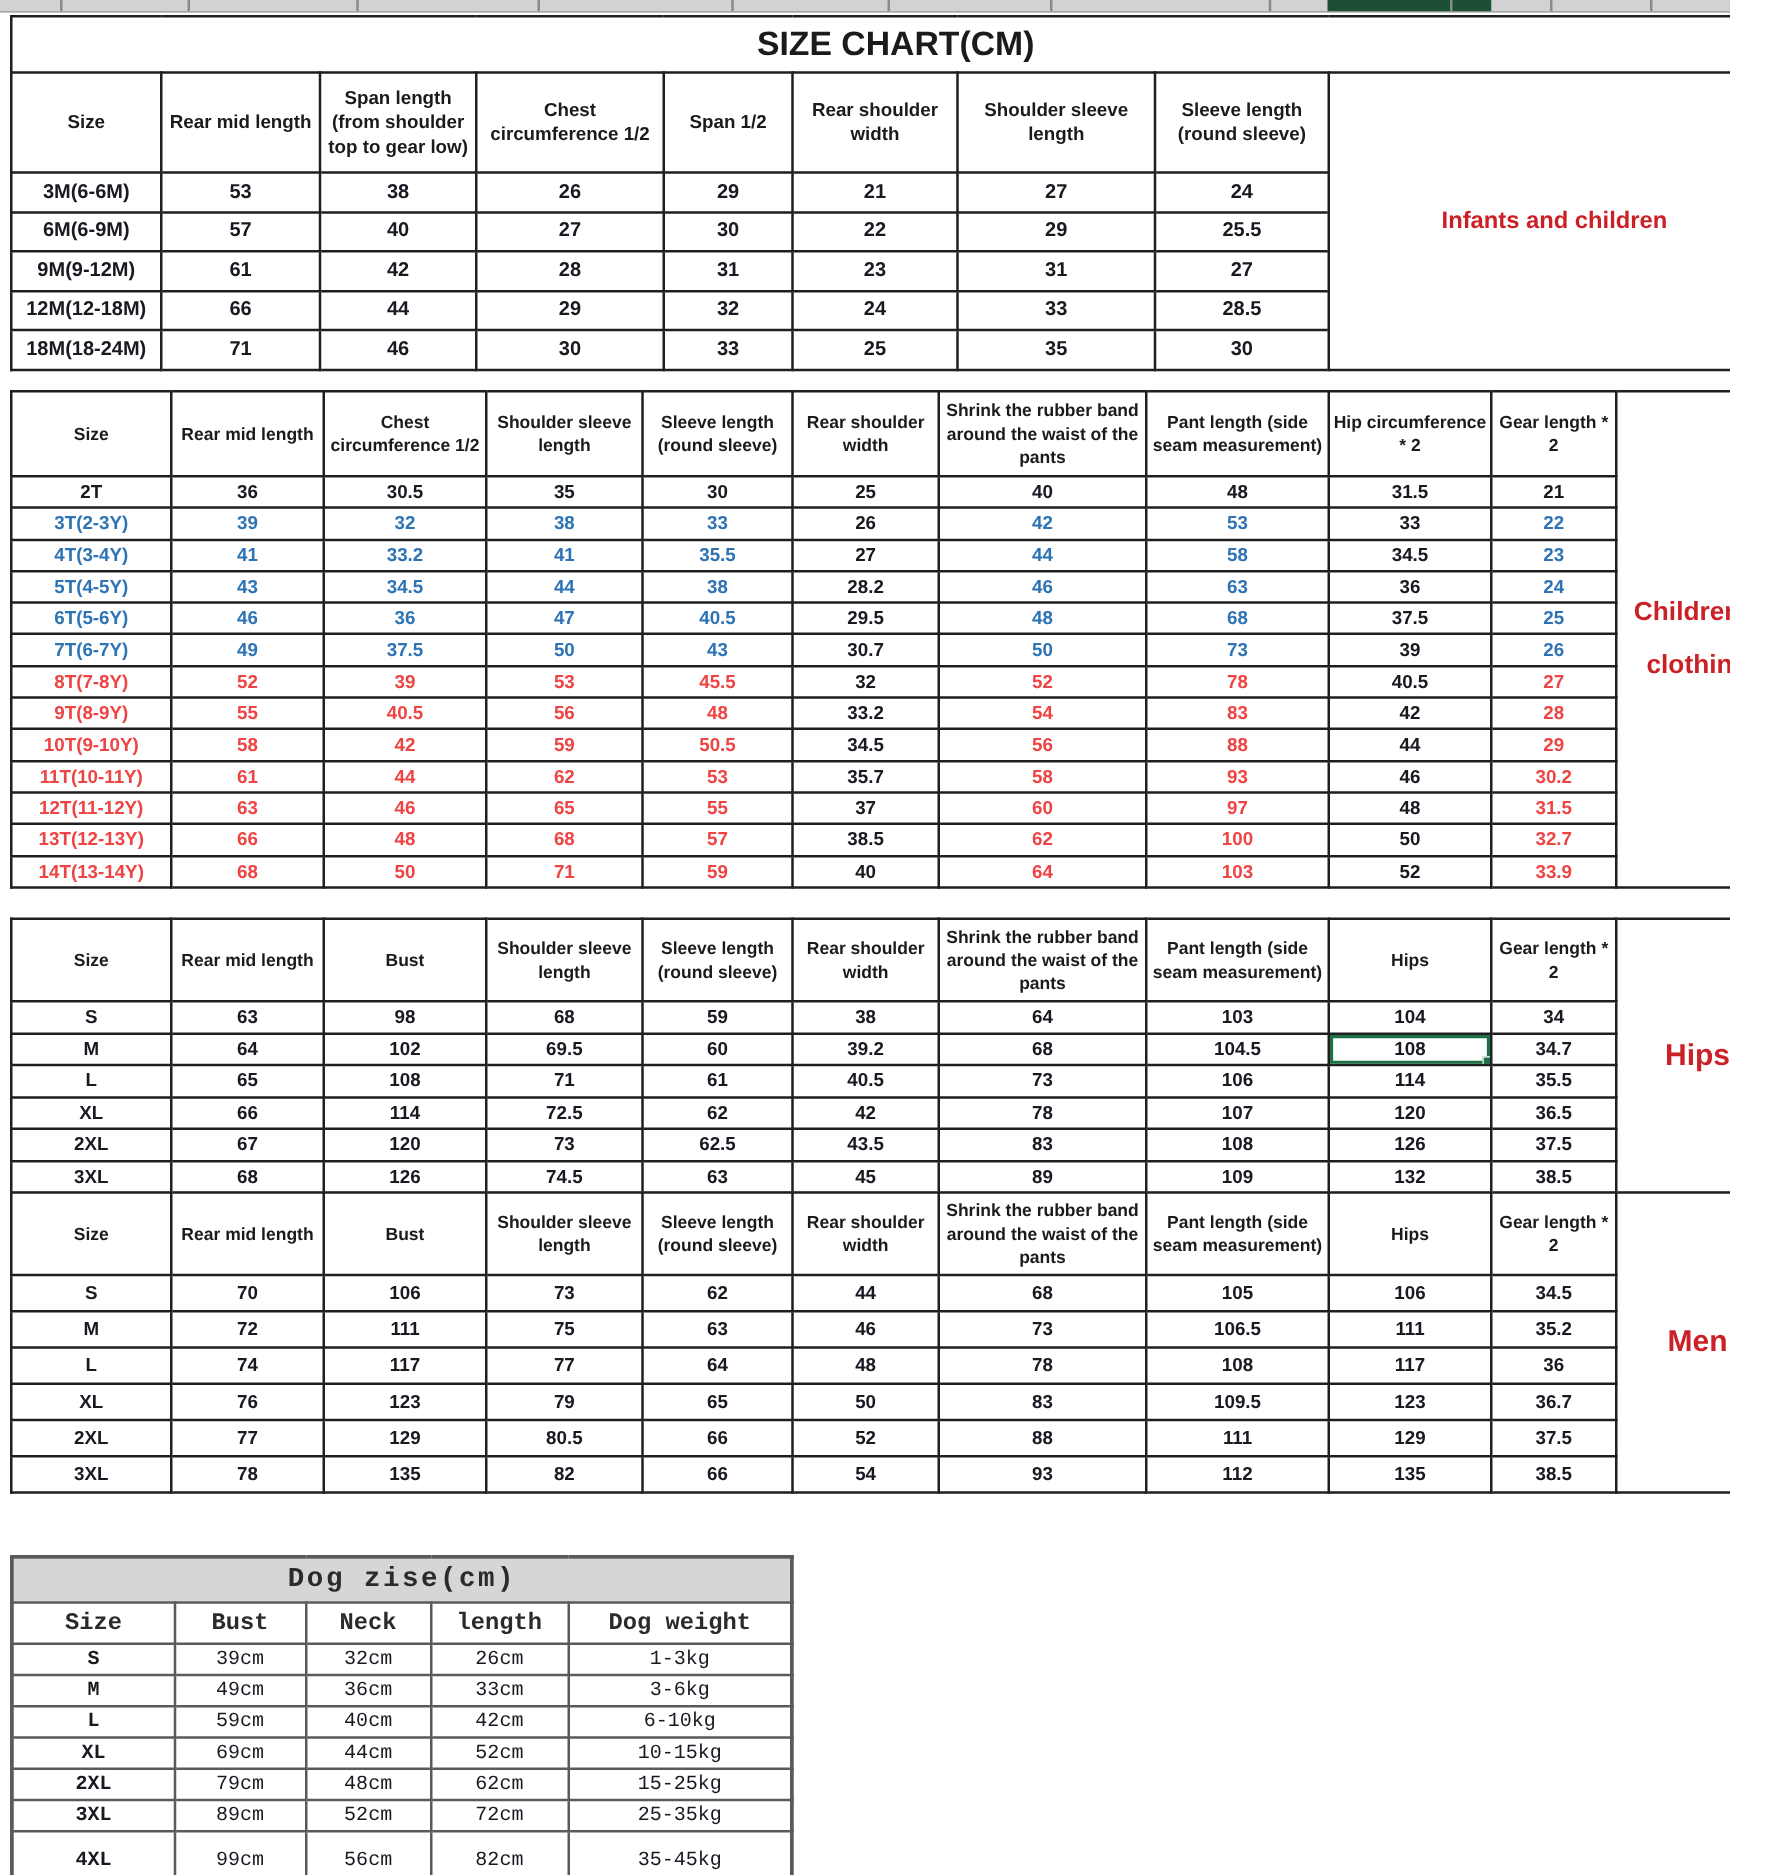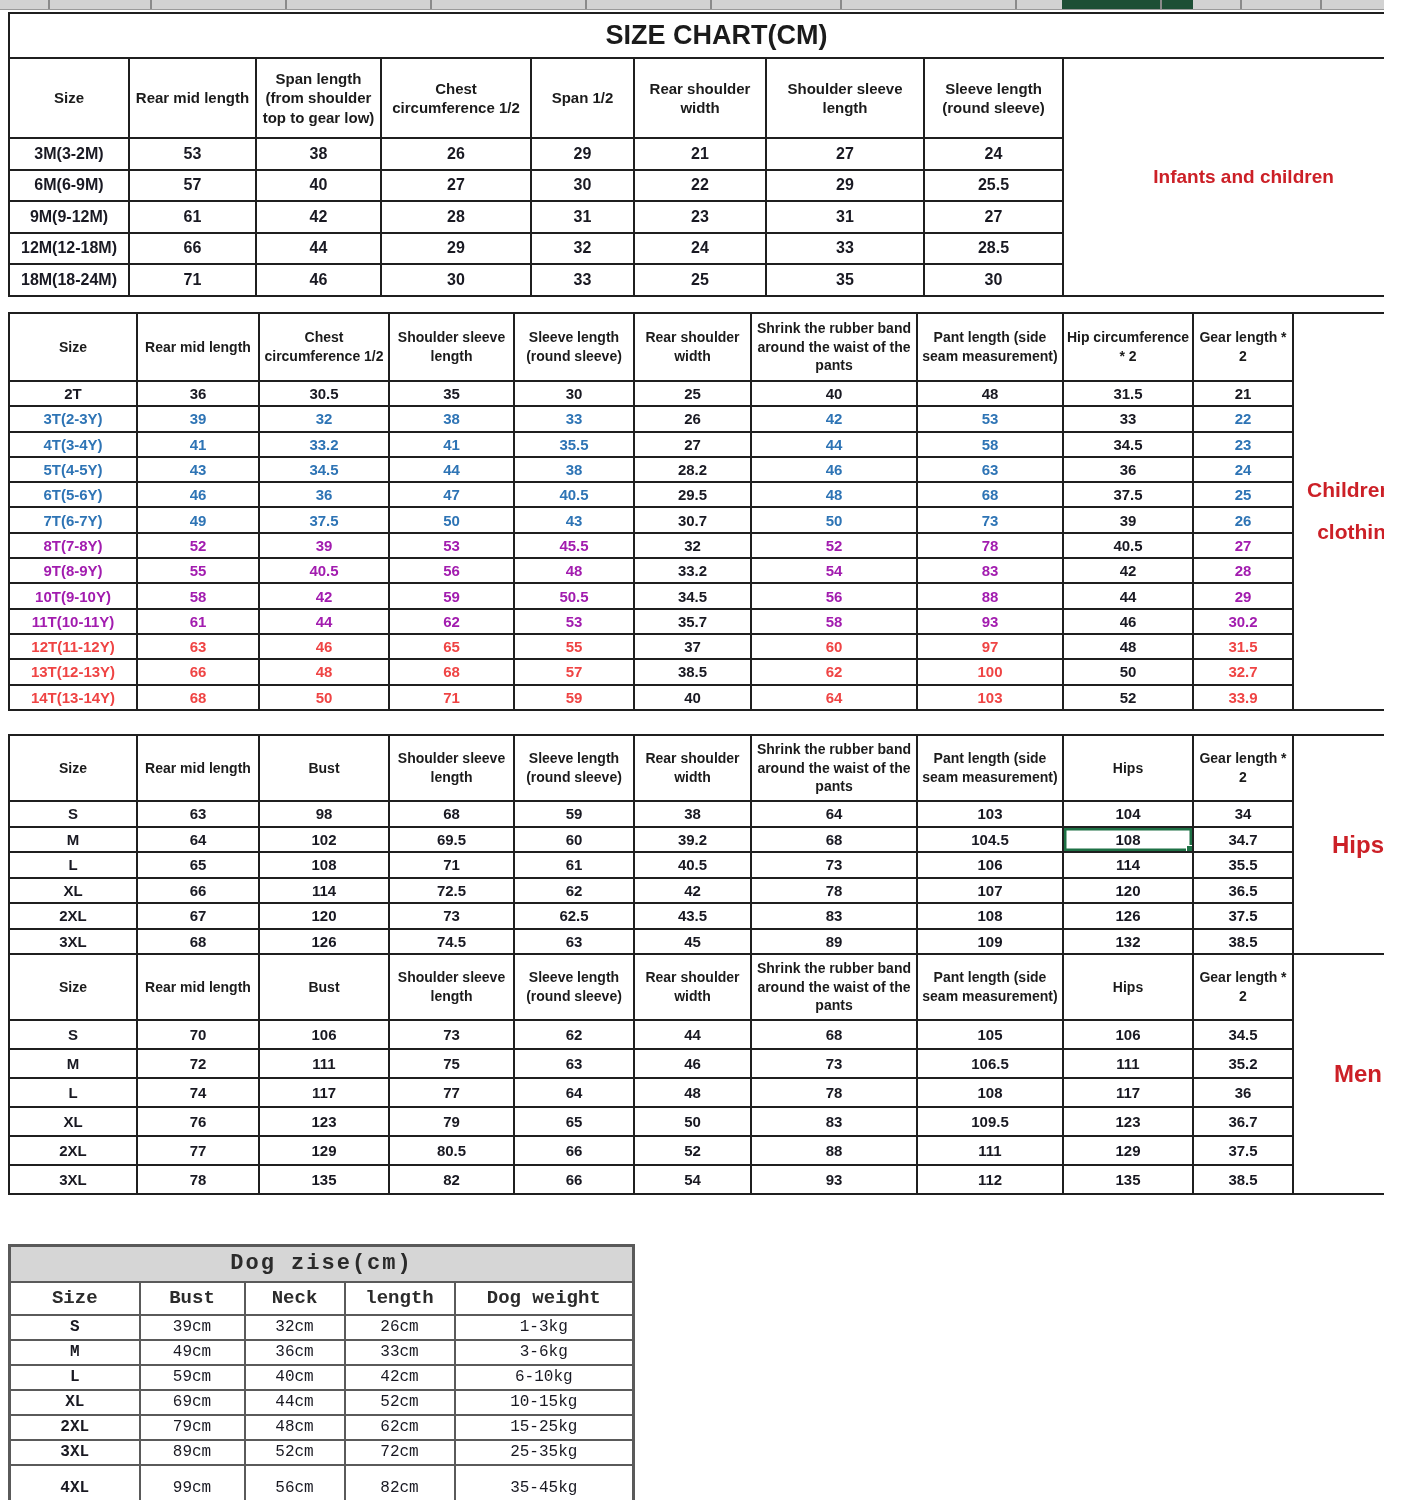--- a/index.html
+++ b/index.html
@@ -11,21 +11,21 @@
   .strip .tick{position:absolute;top:0;width:2px;height:9px;background:#8a8a8a;}
   .strip-sel{position:absolute;top:0;height:9px;background:#1d4f35;}
   
   .tbl{position:absolute;border-collapse:collapse;table-layout:fixed;background:#fff;
        font-weight:bold;color:#1b1b1b;text-align:center;}
   .tbl td{border:2px solid #1f1f1f;padding:0;vertical-align:middle;overflow:hidden;}
   .ttl{font-weight:bold;}
   .seclabel{color:#cc2027;font-weight:bold;border:2px solid #1f1f1f;}
   .c-black{color:#191922;}
   .c-blue{color:#2e74b5;}
-  .c-navy{color:#a21caf;}
+  .c-navy{color:#ef4444;}
   .c-red{color:#ef4444;}
   .sel{position:relative;box-shadow:inset 0 0 0 2.5px #1e7145;}
   .sel::after{content:"";position:absolute;right:-3px;bottom:-3px;width:7px;height:7px;
               background:#1e7145;border:1px solid #fff;z-index:3;}
   
   .t1{left:8px;top:12px;width:1415px;}
   .t1 tr{height:31.5px;}
   .t1 tr.titlerow{height:45px;}
   .t1 tr.hdr{height:80px;}
   .t1 .ttl{font-size:27px;}
@@ -107,21 +107,21 @@
           <td class="h">Rear mid length</td>
           <td class="h">Span length (from shoulder top to gear low)</td>
           <td class="h">Chest circumference 1/2</td>
           <td class="h">Span 1/2</td>
           <td class="h">Rear shoulder width</td>
           <td class="h">Shoulder sleeve length</td>
           <td class="h">Sleeve length (round sleeve)</td>
           <td rowspan="6" class="seclabel">Infants and children</td>
         </tr>
         <tr>
-          <td class="sz c-black">3M(3-2M)</td>
+          <td class="sz c-black">3M(6-6M)</td>
           <td class="c-black">53</td>
           <td class="c-black">38</td>
           <td class="c-black">26</td>
           <td class="c-black">29</td>
           <td class="c-black">21</td>
           <td class="c-black">27</td>
           <td class="c-black">24</td>
         </tr>
         <tr>
           <td class="sz c-black">6M(6-9M)</td>

